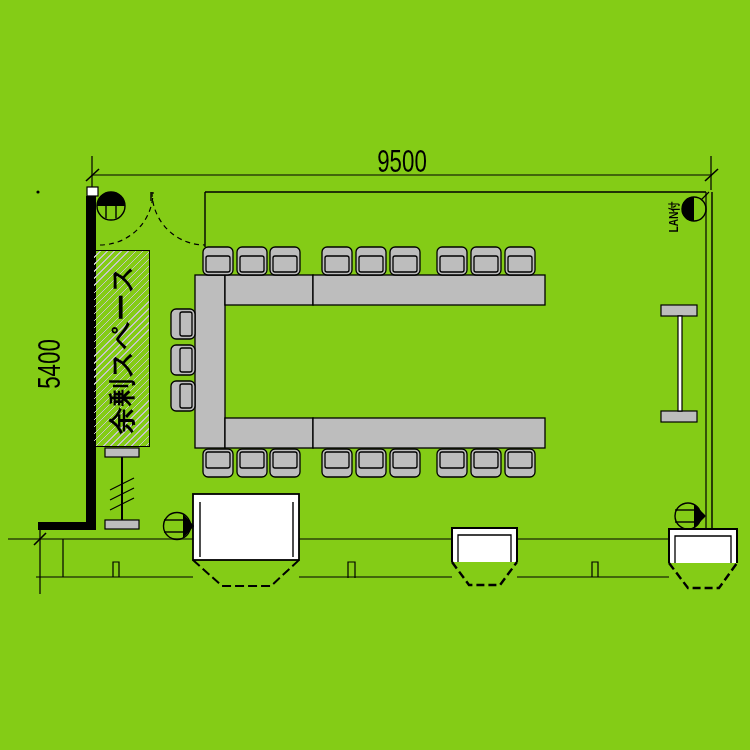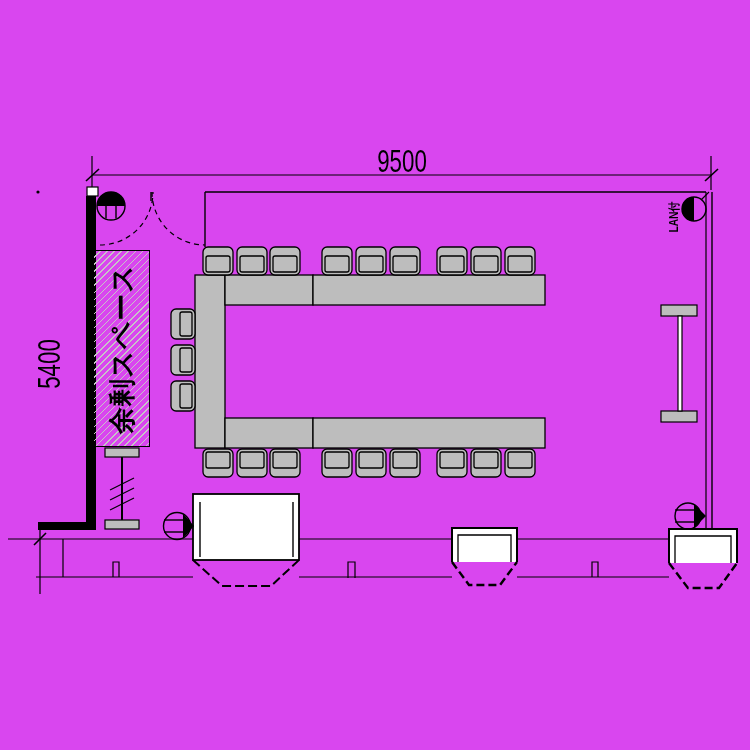--- a/index.html
+++ b/index.html
@@ -1,17 +1,17 @@
 <!DOCTYPE html>
 <html><head>
 <meta charset="utf-8">
 <style>
   html,body{margin:0;padding:0;background:#fff;}
   #plan{
-    position:relative;width:750px;height:750px;background:#d946ef;
+    position:relative;width:750px;height:750px;background:#84cc16;
     font-family:"Liberation Sans","DejaVu Sans",sans-serif;overflow:hidden;
   }
   #drawing{position:absolute;left:0;top:0;}
   .dim-text{
     position:absolute;color:#000;font-size:31px;letter-spacing:0px;
     text-align:center;line-height:1;white-space:nowrap;
   }
   #dim-top-label{left:352px;top:146px;width:100px;transform:scaleX(.72);}
   #dim-left-label{left:-10px;top:348px;width:120px;height:32px;transform:rotate(-90deg) scaleX(.72);}
   #surplus-box{

